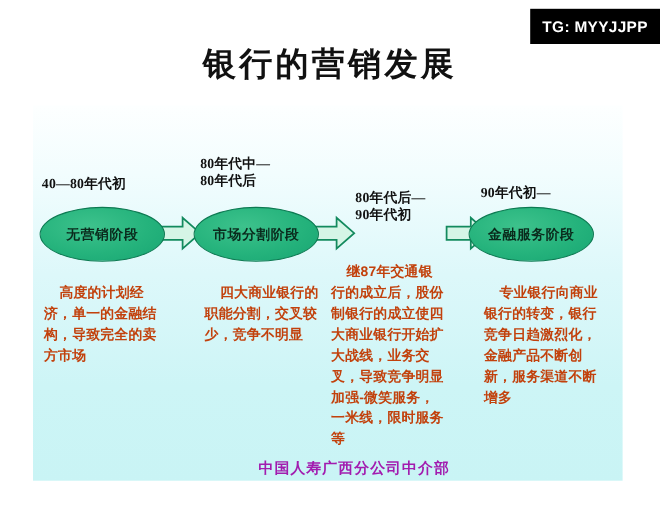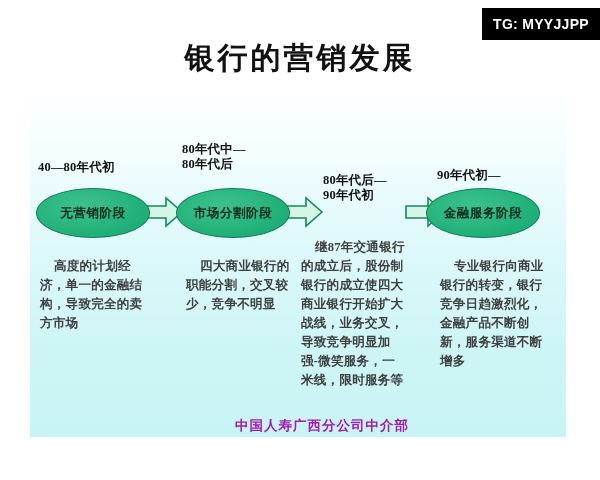--- a/index.html
+++ b/index.html
@@ -112,25 +112,25 @@
     z-index: 21;
   }
   .arrow svg { display: block; }
 
   
   .col {
     position: absolute;
     font-size: 12.6px;
     line-height: 19px;
     font-weight: bold;
-    color: #404040;
+    color: #c2410c;
     letter-spacing: 0.2px;
     text-indent: 14px;
     z-index: 22;
-    font-family: Liberation Serif, serif;
+    font-family: Liberation Sans, sans-serif;
   }
 
   #footer {
     position: absolute;
     left: 30px;
     top: 417px;
     width: 584px;
     text-align: center;
     font-size: 13.5px;
     font-weight: bold;

